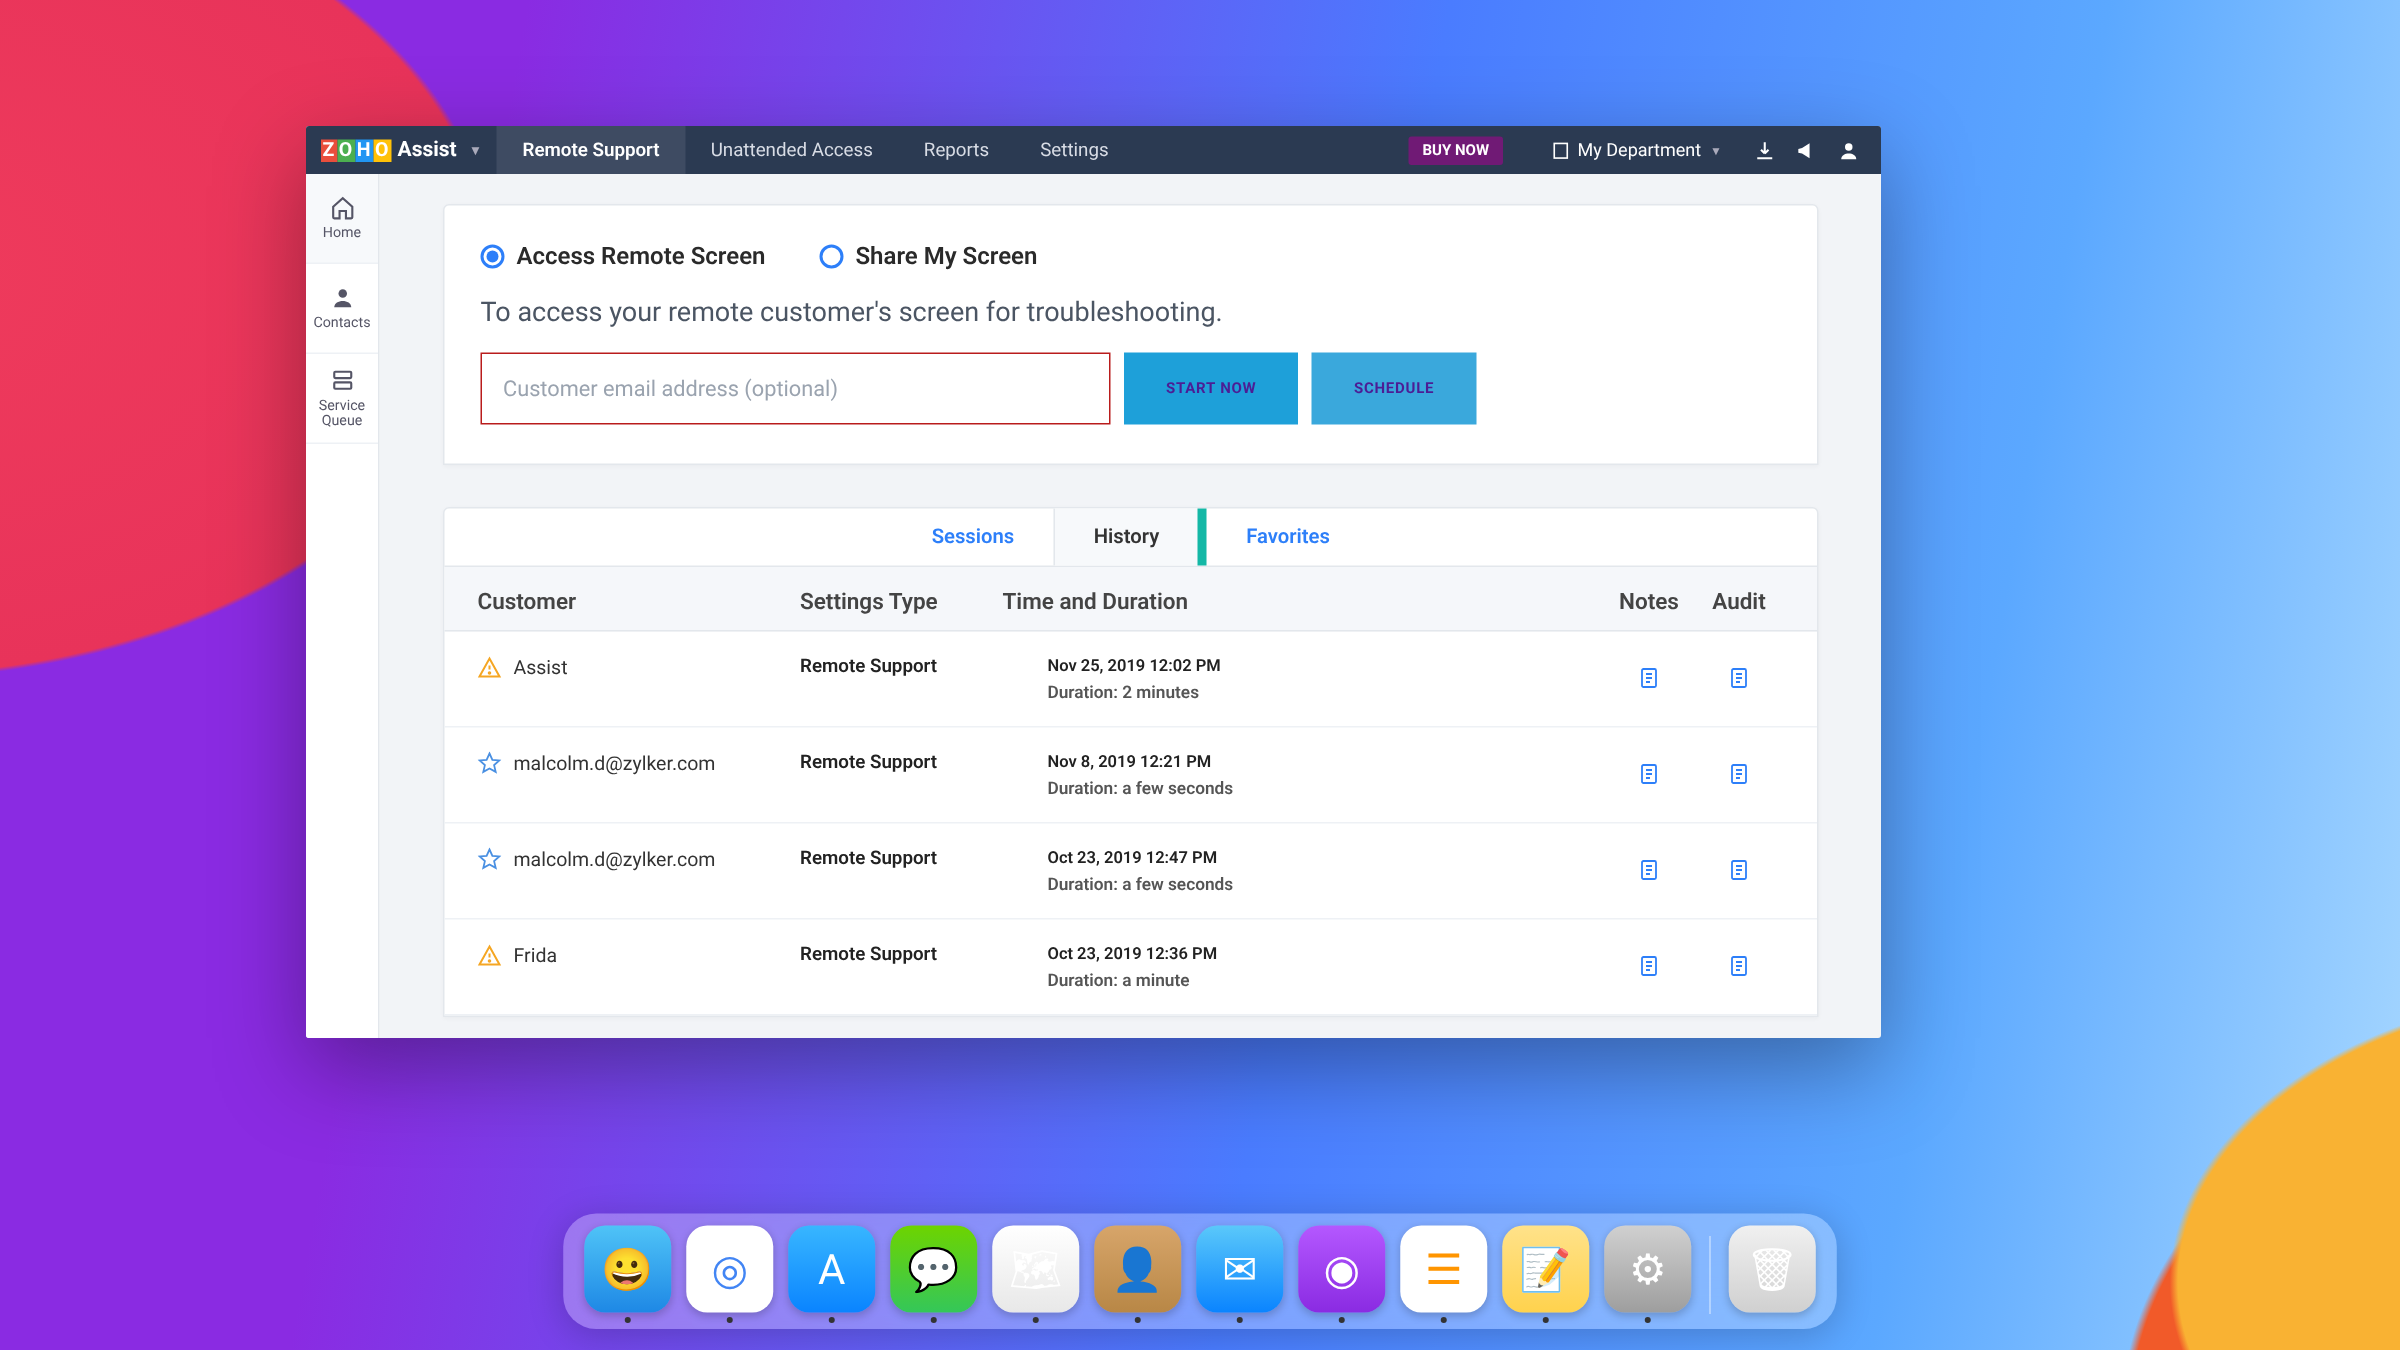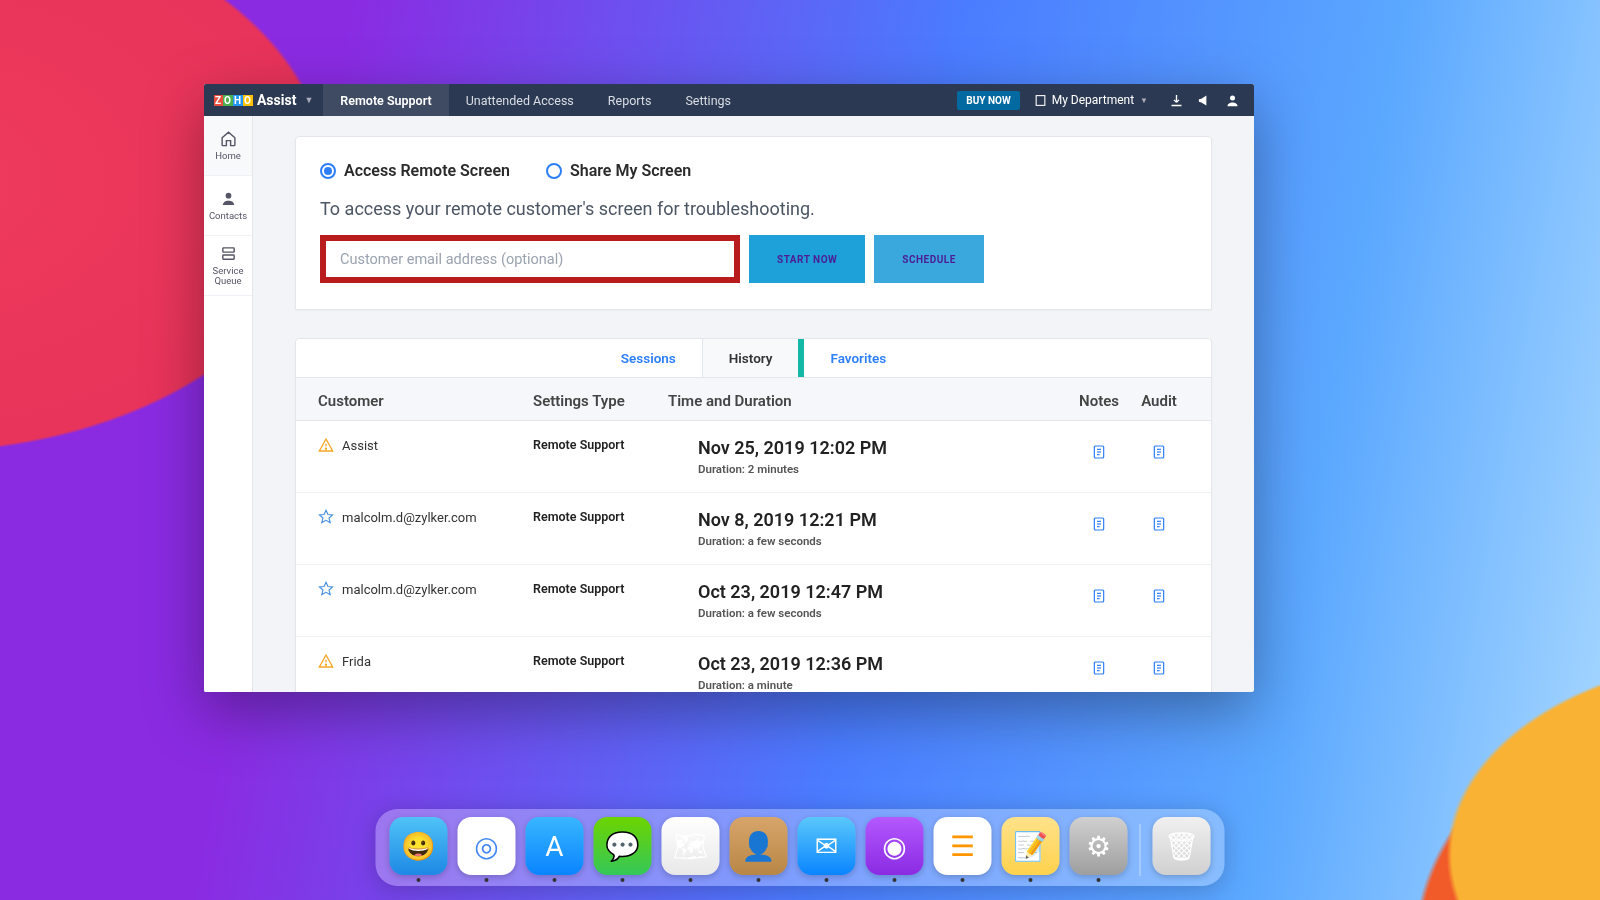--- a/index.html
+++ b/index.html
@@ -17,53 +17,53 @@
 }
 .app-window {
   position: absolute; left: 204px; top: 84px; width: 1050px; height: 608px;
   background: #f2f4f7; border-radius: 2px; overflow: hidden;
   box-shadow: 0 20px 60px rgba(0,0,0,0.35);
 }
 .top-nav {
   height: 32px; background: #2b3a52; display: flex; align-items: center; color: #fff;
 }
 .logo-block { display: flex; align-items: center; padding: 0 10px; height: 100%; }
-.logo-text { font-weight: 700; font-size: 10px; letter-spacing: 1px; }
+.logo-text { font-weight: 700; font-size: 13px; letter-spacing: 1px; }
 .logo-z { background:#e94e3c; color:#fff; padding:0 1px; }
 .logo-o1 { background:#4caf50; color:#fff; padding:0 1px; }
 .logo-h { background:#2196f3; color:#fff; padding:0 1px; }
 .logo-o2 { background:#ffc107; color:#fff; padding:0 1px; }
 .logo-assist { color:#fff; margin-left:4px; letter-spacing:0; font-size:14px; }
 .logo-chev { margin-left:8px; color:#aab; font-size:9px; }
 .nav-tabs { display:flex; height:100%; }
 .nav-tab { padding:0 17px; font-size:12.5px; color:#d8dce5; display:flex; align-items:center; cursor:pointer; }
 .nav-tab.active { background:#3e4b62; color:#fff; font-weight:600; }
 .nav-spacer { flex:1; }
-.buy-now { background:#0369a1; color:#fff; font-size:10px; font-weight:700; padding:4px 9px; border-radius:2px; margin-right:14px; cursor:pointer; }
+.buy-now { background:#701a75; color:#fff; font-size:10px; font-weight:700; padding:4px 9px; border-radius:2px; margin-right:32px; cursor:pointer; }
 .dept { display:flex; align-items:center; font-size:12px; color:#fff; margin-right:14px; cursor:pointer; }
 .dept svg { margin-right:5px; }
 .dept-chev { margin-left:6px; font-size:8px; color:#aab; }
 .top-icon { width:28px; display:flex; align-items:center; justify-content:center; cursor:pointer; color:#fff; }
 .body-row { display:flex; height:calc(100% - 32px); }
 .sidebar { width:49px; background:#fff; border-right:1px solid #e3e7ec; display:flex; flex-direction:column; }
 .side-item { height:60px; display:flex; flex-direction:column; align-items:center; justify-content:center; font-size:9.5px; color:#556; cursor:pointer; border-bottom:1px solid #eef1f5; }
 .side-item.active { background:#f7f9fb; }
 .side-item svg { margin-bottom:4px; }
 .side-label { line-height:1.1; text-align:center; }
 .main-area { flex:1; padding:20px 42px; overflow-y:auto; }
 .panel { background:#fff; border:1px solid #e3e7ec; border-radius:4px 4px 0 0; box-shadow:0 1px 3px rgba(0,0,0,0.03); }
 .access-panel { padding:24px 24px 26px; }
 .radio-row { display:flex; gap:36px; margin-bottom:18px; }
 .radio-opt { display:flex; align-items:center; gap:8px; cursor:pointer; }
 .radio-circle { width:16px; height:16px; border:2px solid #2d7ff9; border-radius:50%; display:flex; align-items:center; justify-content:center; }
 .radio-circle.on::after { content:""; width:8px; height:8px; background:#2d7ff9; border-radius:50%; }
 .radio-label { font-size:16px; font-weight:600; color:#2a2a2a; }
 .access-desc { font-size:18px; color:#4b5563; margin-bottom:16px; }
 .input-row { display:flex; gap:9px; }
-.email-input { flex:0 0 420px; height:48px; border:6px solid #b91c1c; padding:0 14px; font-size:14.5px; color:#333; outline:none; }
+.email-input { flex:0 0 420px; height:48px; border:1px solid #b91c1c; padding:0 14px; font-size:14.5px; color:#333; outline:none; }
 .email-input::placeholder { color:#9aa3af; }
 .btn { height:48px; padding:16px 28px; color:#4c1d95; font-size:10px; font-weight:700; letter-spacing:0.5px; border:none; cursor:pointer; display:flex; align-items:center; }
 .btn-start { background:#1ea0d9; }
 .btn-sched { background:#3aa8dc; }
 .history-panel { margin-top:28px; padding:0; }
 .sub-tabs { display:flex; justify-content:center; border-bottom:1px solid #e3e7ec; }
 .sub-tab { padding:11px 26px; font-size:13.5px; font-weight:600; cursor:pointer; }
 .sub-tab.link { color:#2d7ff9; }
 .sub-tab.active { color:#333; background:#f7f9fb; border-left:1px solid #e3e7ec; border-right:6px solid #14b8a6; }
 .table-head { display:flex; padding:14px 22px 10px; background:#f5f7fa; border-bottom:1px solid #e3e7ec; font-size:15px; font-weight:600; color:#444; }
@@ -71,21 +71,21 @@
 .col-type { flex:0 0 135px; }
 .col-time { flex:1; }
 .col-notes { flex:0 0 60px; text-align:center; }
 .col-audit { flex:0 0 60px; text-align:center; }
 .table-row { display:flex; padding:16px 22px; border-bottom:1px solid #eef1f5; font-size:13px; color:#333; align-items:flex-start; }
 .cust-cell { flex:0 0 215px; display:flex; align-items:center; gap:8px; }
 .cust-name { font-size:13px; color:#333; }
 .row-icon { flex-shrink:0; }
 .type-cell { flex:0 0 135px; font-weight:600; font-size:12.5px; color:#222; padding-top:0; }
 .time-cell { flex:1; padding-left:30px; }
-.time-main { font-weight:600; font-size:18px; color:#222; }
+.time-main { font-weight:600; font-size:11px; color:#222; }
 .time-dur { font-size:11.5px; color:#555; font-weight:600; margin-top:4px; }
 .icon-cell { flex:0 0 60px; display:flex; justify-content:center; padding-top:6px; }
 .doc-icon { cursor:pointer; }
 .dock {
   position:absolute; left:50%; transform:translateX(-50%); bottom:14px;
   background:rgba(255,255,255,0.28); border-radius:22px; padding:8px 14px 4px;
   display:flex; gap:10px; backdrop-filter:blur(20px);
   box-shadow:0 4px 24px rgba(0,0,0,0.2);
 }
 .dock-item { display:flex; flex-direction:column; align-items:center; }

